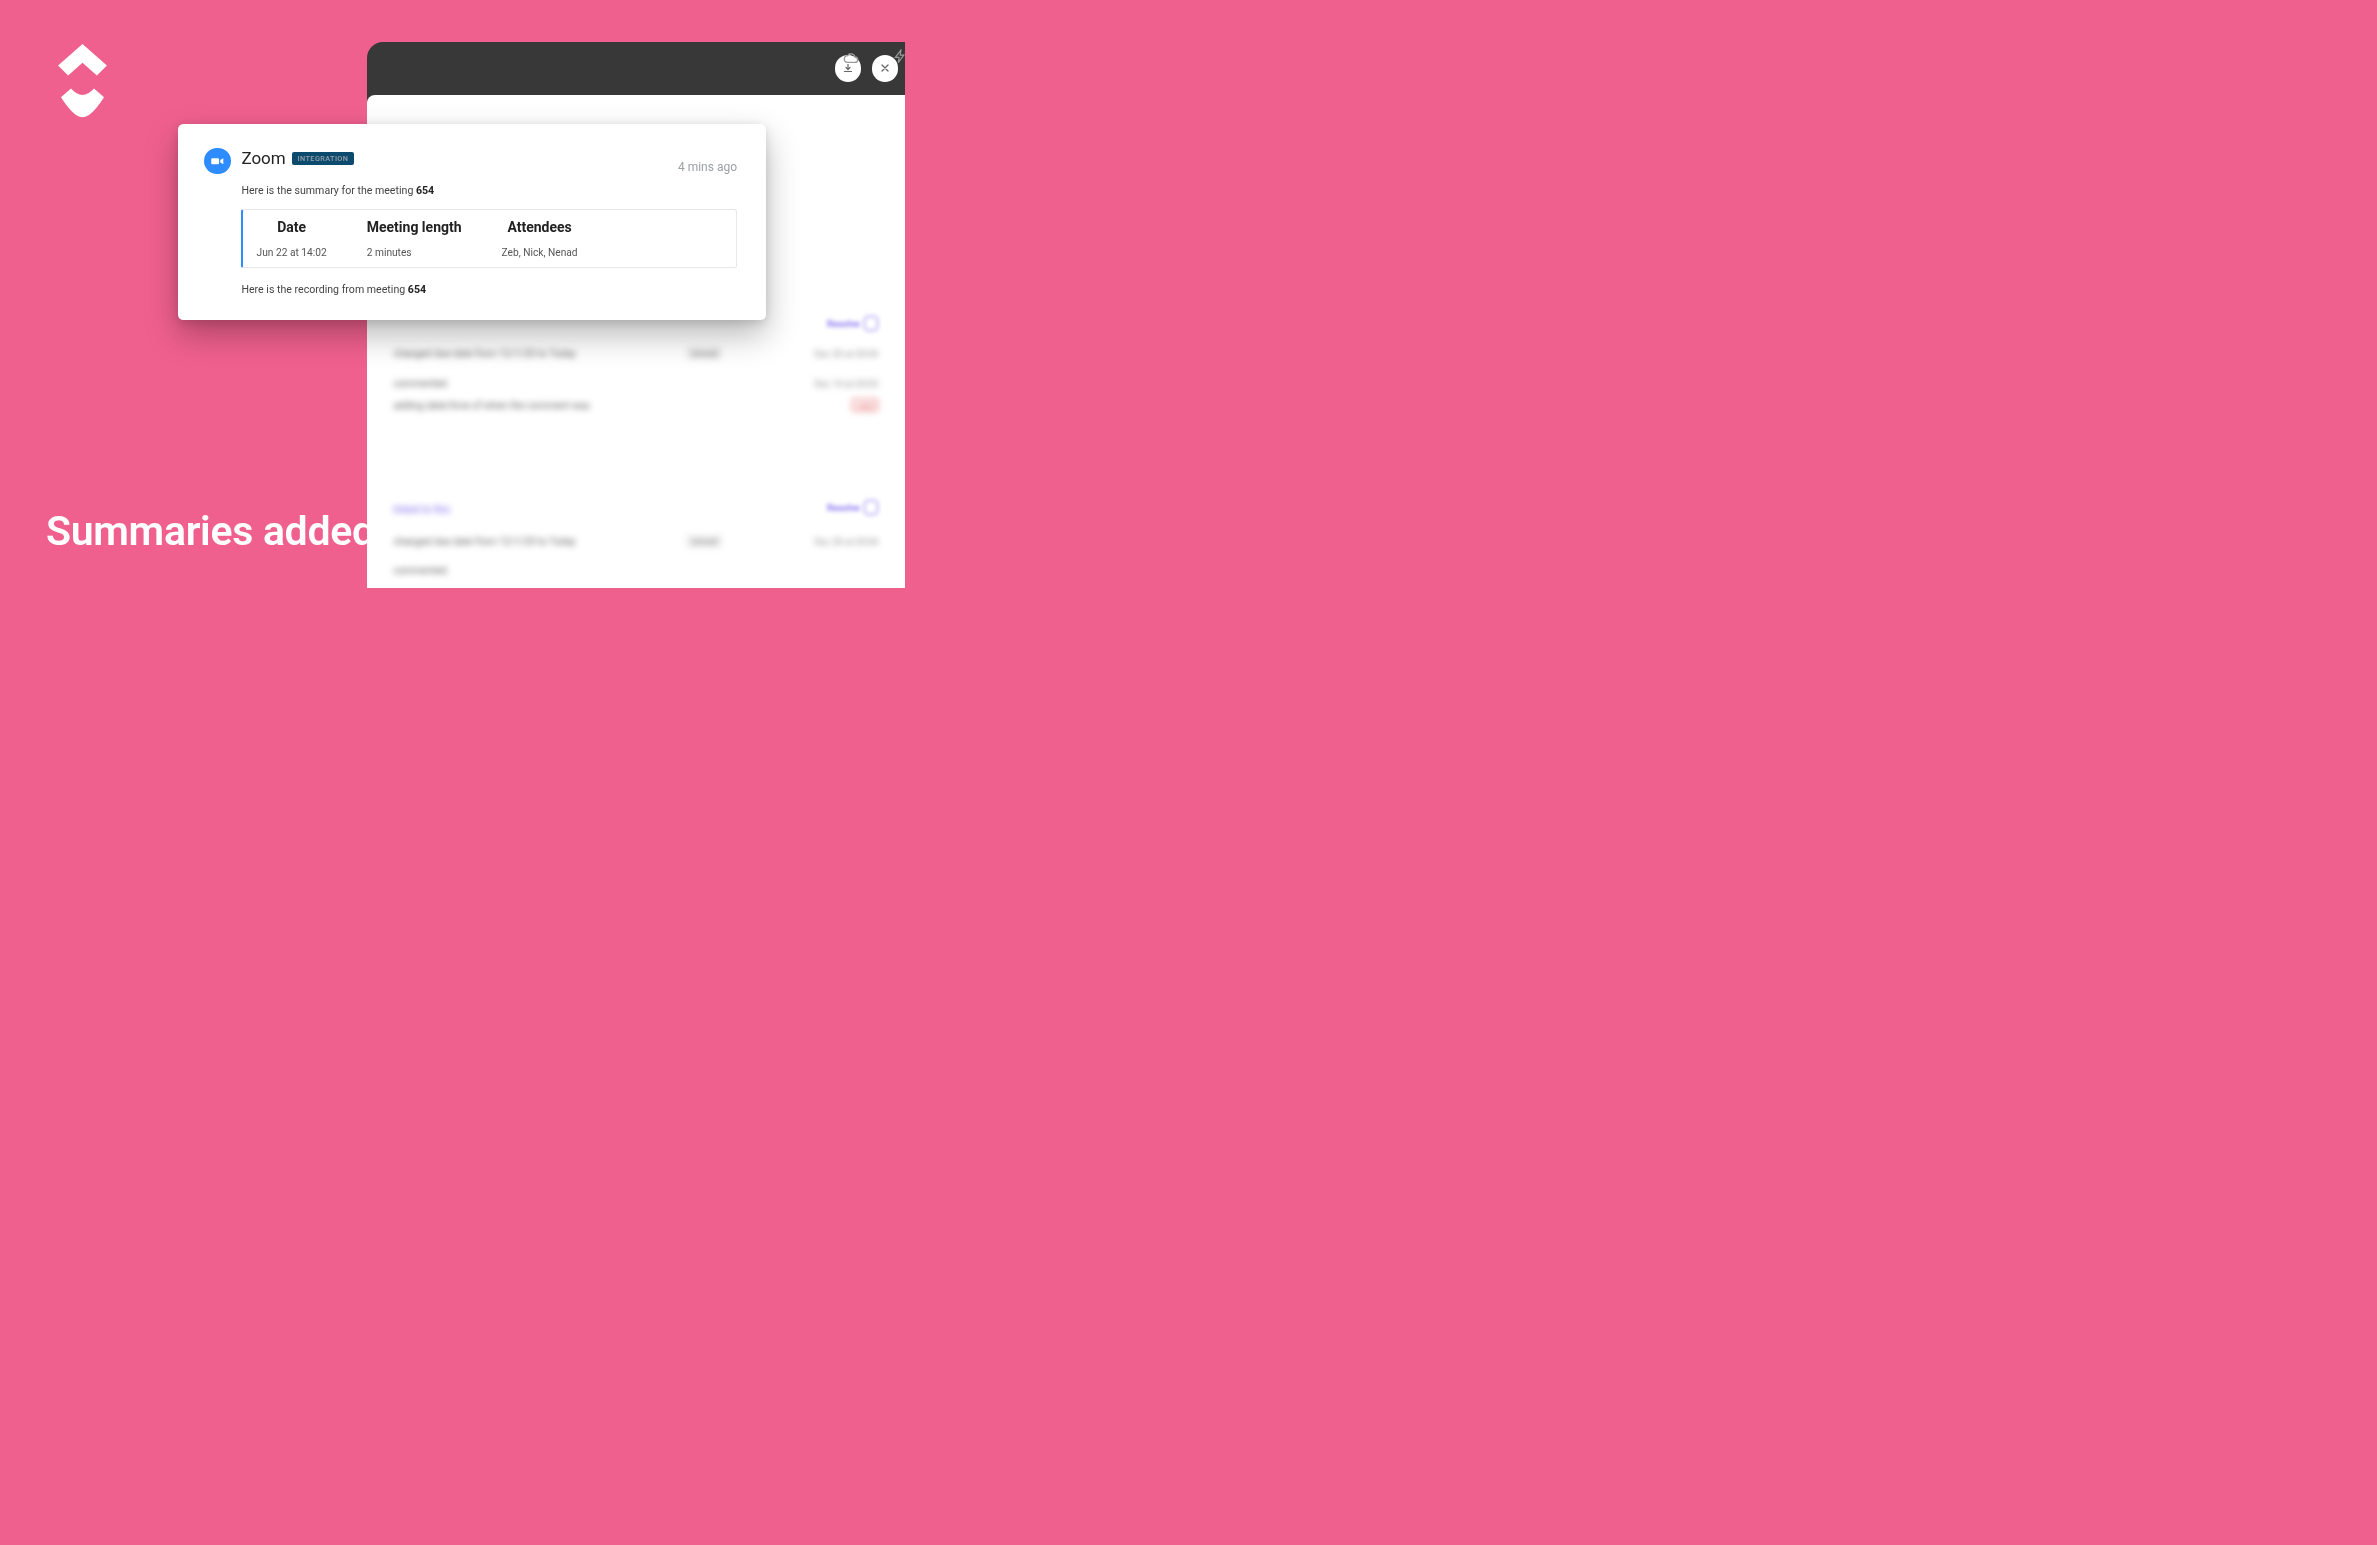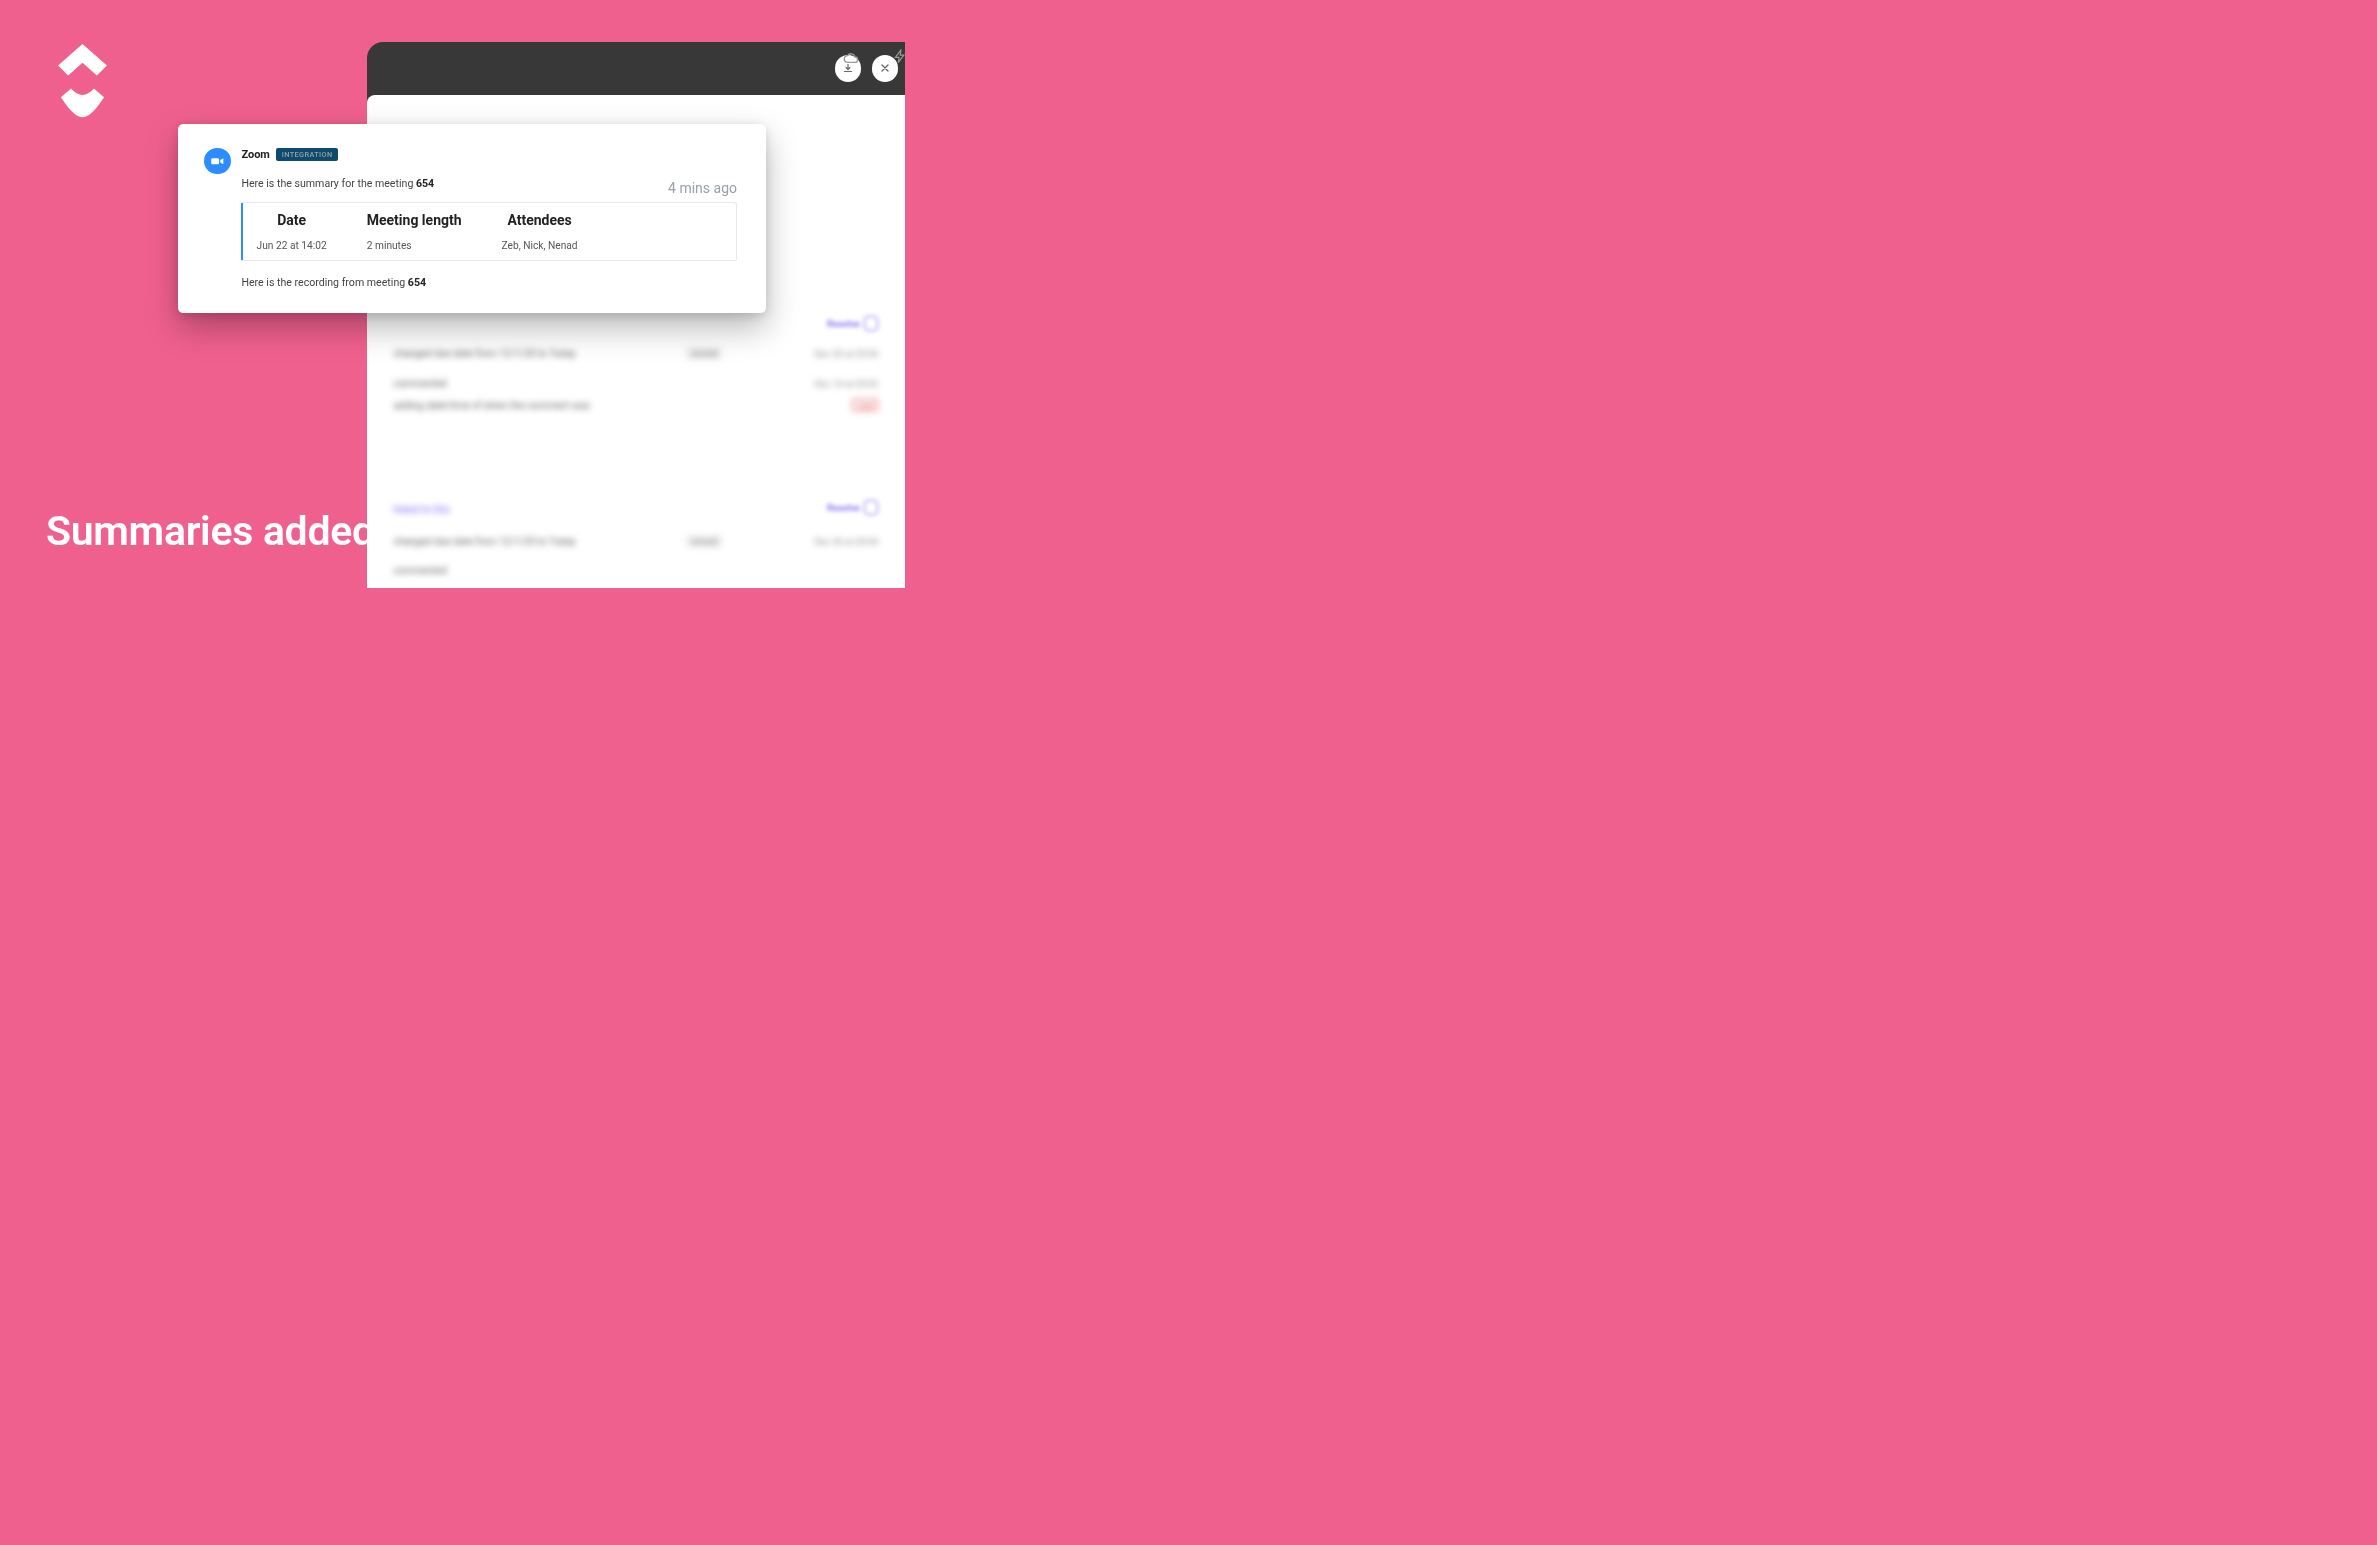--- a/index.html
+++ b/index.html
@@ -127,35 +127,35 @@
   }
   .zoom-icon {
     width: 26.4px; height: 26.4px; border-radius: 50%;
     background: #2d8cff;
     display:flex;align-items:center;justify-content:center;
     flex-shrink:0;
   }
   .zc-title-line {
     display:flex; align-items:center; gap:6.6px;
   }
-  .zc-title-line .name { font-weight:700; font-size:11px; color:#222;}
+  .zc-title-line .name { font-weight:400; font-size:17px; color:#222;}
   .zc-title-line .badge {
     background:#0c4a6e;
     color:#9aa0a6;
     font-size:7.3px;
     letter-spacing:0.4px;
     padding:2px 5.3px;
     border-radius:2px;
     font-weight:500;
   }
   .zc-sub { color:#444; font-size:10.6px; margin-top:16px;}
   .zc-sub b { font-weight:700; color:#222;}
   .zc-time {
     position:absolute; right:0; top:12px;
-    color:#9aa0a6; font-size:14px;margin-top:20px;
+    color:#9aa0a6; font-size:12px;
   }
 
   .summary-box {
     margin-top: 12px;
     margin-left: 37px;
     border:0.7px solid #e6e8eb;
     border-left:2.6px solid #2d8cff;
     border-radius:2.6px;
     padding:9.2px 13.2px;
     display:flex;

